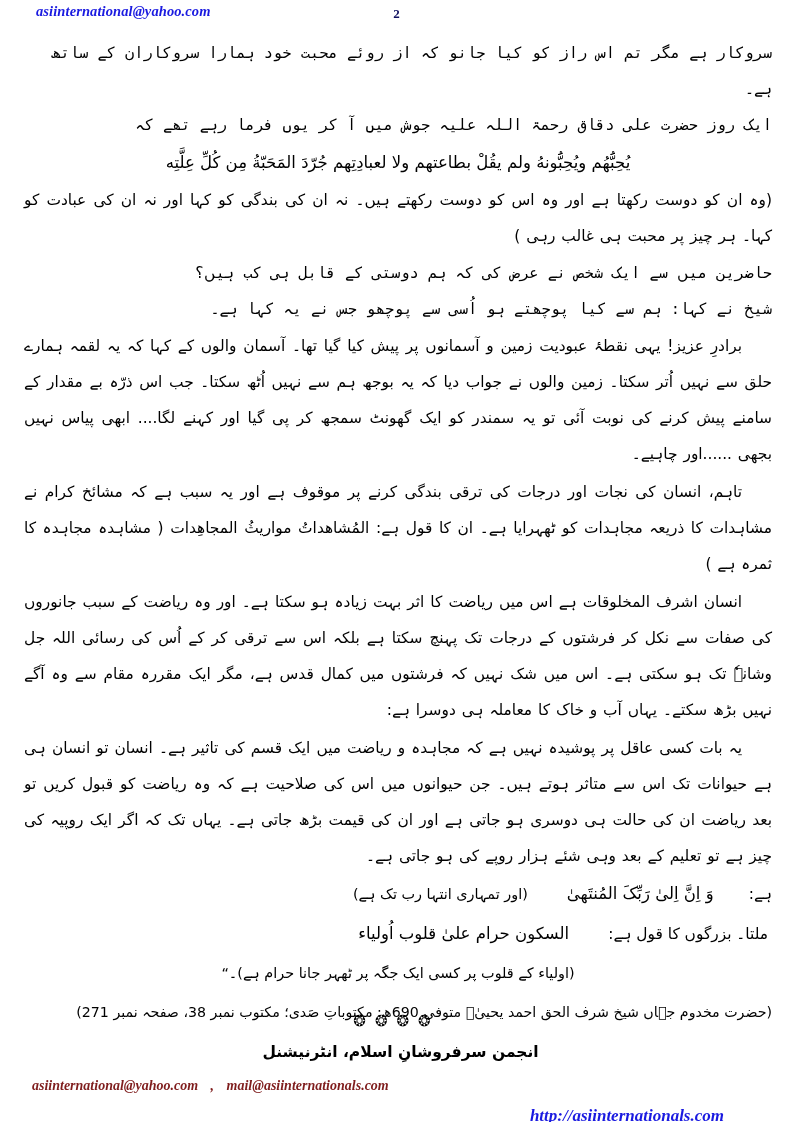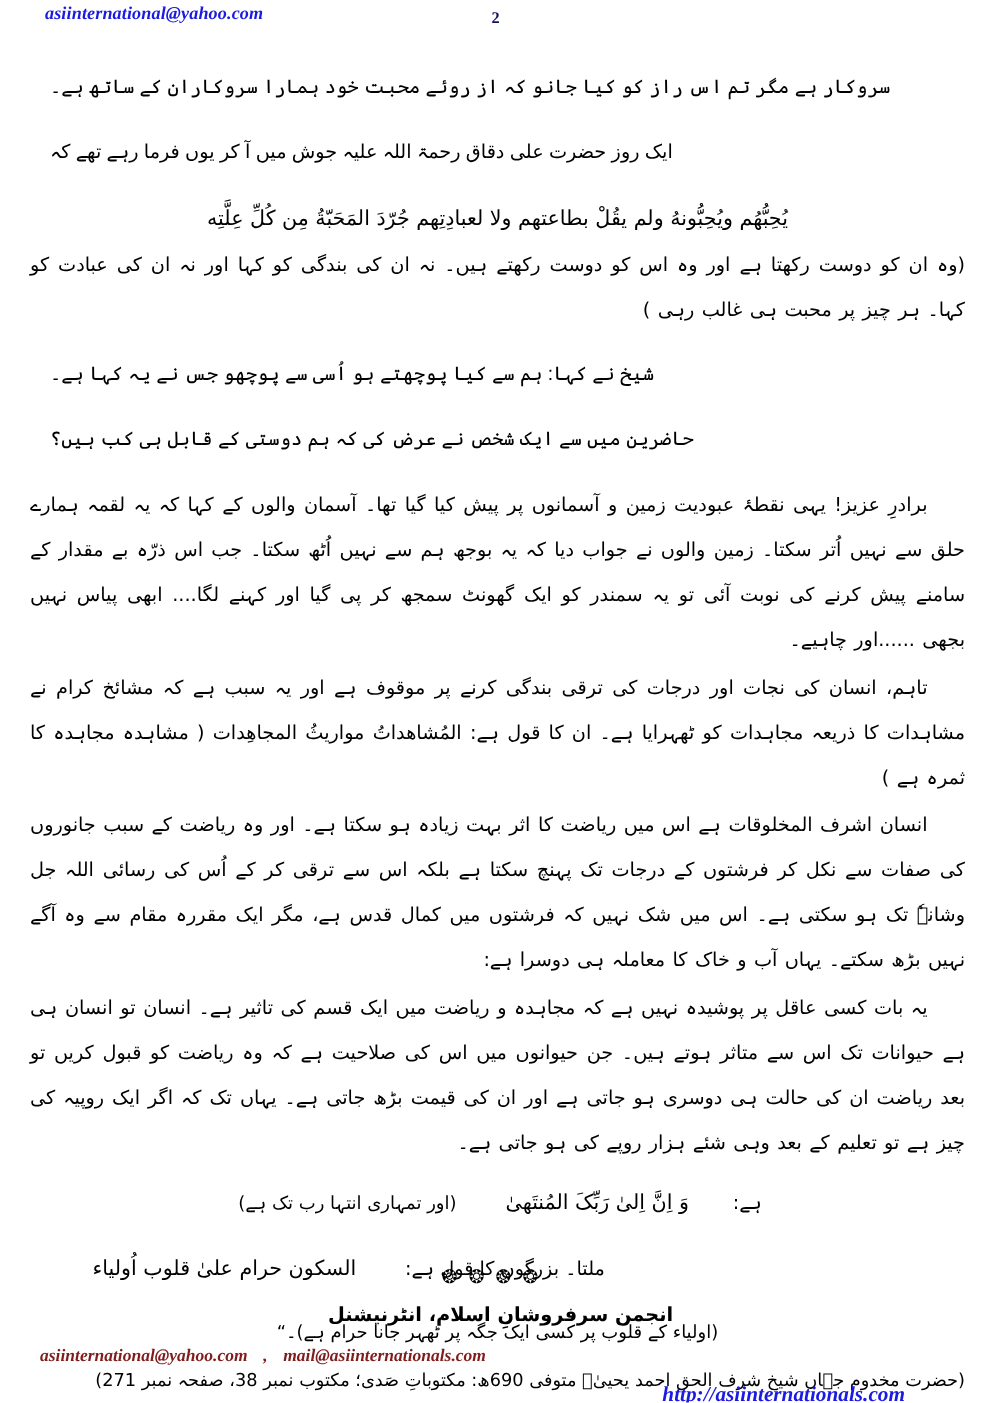--- a/index.html
+++ b/index.html
@@ -72,69 +72,68 @@
     line-height: 36px;
     color: #000000;
     margin: 0 0 2px 0;
     word-spacing: 1px;
   }
   .para.indent { text-indent: 30px; }
 
   .para-right {
     direction: rtl;
     unicode-bidi: isolate;
-    text-align: left;
-    font-family: Liberation Sans, sans-serif;
-    font-size: 15.4px;
-    line-height: 36px;
-    color: #000000;
-    margin: 16px;
+    text-align: right;
+    font-family: Liberation Mono, monospace;
+    font-size: 15.4px;
+    line-height: 36px;
+    color: #000000;
+    margin: 0;
   }
 
   
   .arabic {
     direction: rtl;
     unicode-bidi: isolate;
     text-align: center;
     font-family: "DejaVu Sans", sans-serif;
     font-size: 16.5px;
     line-height: 38px;
     color: #000000;
     margin: 0;
     letter-spacing: 0.3px;
   }
 
   .verse-row {
     direction: rtl;
     unicode-bidi: isolate;
     display: block;
-    text-align: center;
-    margin: 12px;
+    margin: 0;
     line-height: 36px;
   }
   .verse-label {
     font-family: "DejaVu Sans", sans-serif;
     font-size: 15.4px;
   }
   .verse-ar {
     font-family: "DejaVu Sans", sans-serif;
     font-size: 16.5px;
     padding: 0 30px;
   }
   .verse-tr {
     font-family: "DejaVu Sans", sans-serif;
     font-size: 14.4px;
     padding: 0 4px;
   }
 
   .saying-row {
     direction: rtl;
     unicode-bidi: isolate;
-    text-align: left;
-    margin: 16px;
+    text-align: right;
+    margin: 4px;
     line-height: 36px;
   }
   .saying-label {
     font-family: "DejaVu Sans", sans-serif;
     font-size: 15.4px;
   }
   .saying-ar {
     font-family: "DejaVu Sans", sans-serif;
     font-size: 16.5px;
     padding: 0 34px;
@@ -231,23 +230,23 @@
   <div class="content">
 
     <p class="para-right">سروکار ہے مگر تم اس راز کو کیا جانو کہ از روئے محبت خود ہمارا سروکاران کے ساتھ ہے۔</p>
 
     <p class="para-right">ایک روز حضرت علی دقاق رحمۃ اللہ علیہ جوش میں آ کر یوں فرما رہے تھے کہ</p>
 
     <p class="arabic">یُحِبُّهُم ویُحِبُّونهُ ولم یقُلْ بطاعتهم ولا لعبادِتِهم جُرّدَ المَحَبّةُ مِن کُلِّ عِلَّتِه</p>
 
     <p class="para">(وہ ان کو دوست رکھتا ہے اور وہ اس کو دوست رکھتے ہیں۔ نہ ان کی بندگی کو کہا اور نہ ان کی عبادت کو کہا۔ ہر چیز پر محبت ہی غالب رہی )</p>
 
+    <p class="para-right">حاضرین میں سے ایک شخص نے عرض کی کہ  ہم دوستی کے قابل ہی کب ہیں؟</p>
+
     <p class="para-right">شیخ نے کہا:  ہم سے کیا پوچھتے ہو اُسی سے پوچھو جس نے یہ کہا ہے۔</p>
-
-    <p class="para-right">حاضرین میں سے ایک شخص نے عرض کی کہ  ہم دوستی کے قابل ہی کب ہیں؟</p>
 
     <p class="para indent">برادرِ عزیز!  یہی نقطۂ عبودیت زمین و آسمانوں پر پیش کیا گیا تھا۔ آسمان والوں کے کہا کہ یہ لقمہ ہمارے حلق سے نہیں اُتر سکتا۔ زمین والوں نے جواب دیا کہ یہ بوجھ ہم سے نہیں اُٹھ سکتا۔ جب اس ذرّہ بے مقدار کے سامنے پیش کرنے کی نوبت آئی تو یہ سمندر کو ایک گھونٹ سمجھ کر پی گیا اور کہنے لگا.... ابھی پیاس نہیں بجھی ......اور چاہیے۔</p>
 
     <p class="para indent">
       <span>تاہم، انسان کی نجات اور درجات کی ترقی بندگی کرنے پر موقوف ہے اور یہ سبب ہے کہ مشائخ کرام نے مشاہدات کا ذریعہ مجاہدات کو ٹھہرایا ہے۔ ان کا قول ہے:</span>
       <span class="ar-frag">المُشاهداتُ مواریثُ المجاهِدات</span>
       <span>( مشاہدہ مجاہدہ کا ثمرہ ہے )</span>
     </p>
 
     <p class="para indent">انسان اشرف المخلوقات ہے اس میں ریاضت کا اثر بہت زیادہ ہو سکتا ہے۔ اور وہ ریاضت کے سبب جانوروں کی صفات سے نکل کر فرشتوں کے درجات تک پہنچ سکتا ہے بلکہ اس سے ترقی کر کے اُس کی رسائی اللہ جل وشانہٗ تک ہو سکتی ہے۔  اس میں شک نہیں کہ فرشتوں میں کمال قدس ہے،  مگر ایک مقررہ مقام سے وہ آگے نہیں بڑھ سکتے۔ یہاں آب و خاک کا معاملہ ہی دوسرا ہے:</p>

